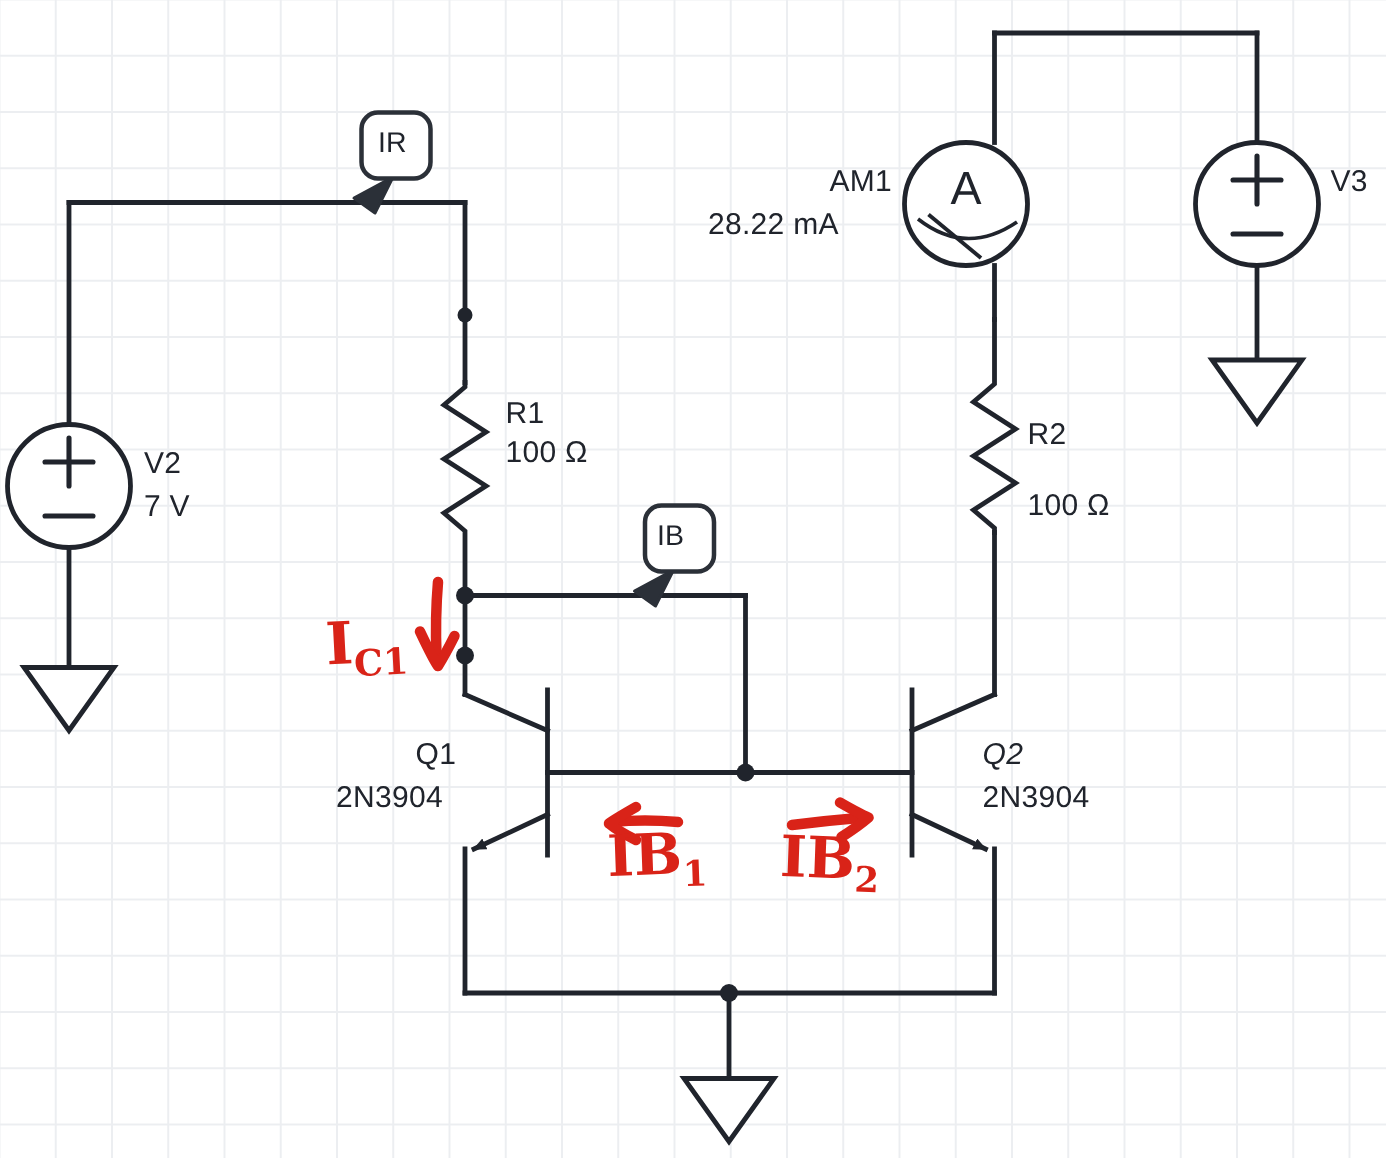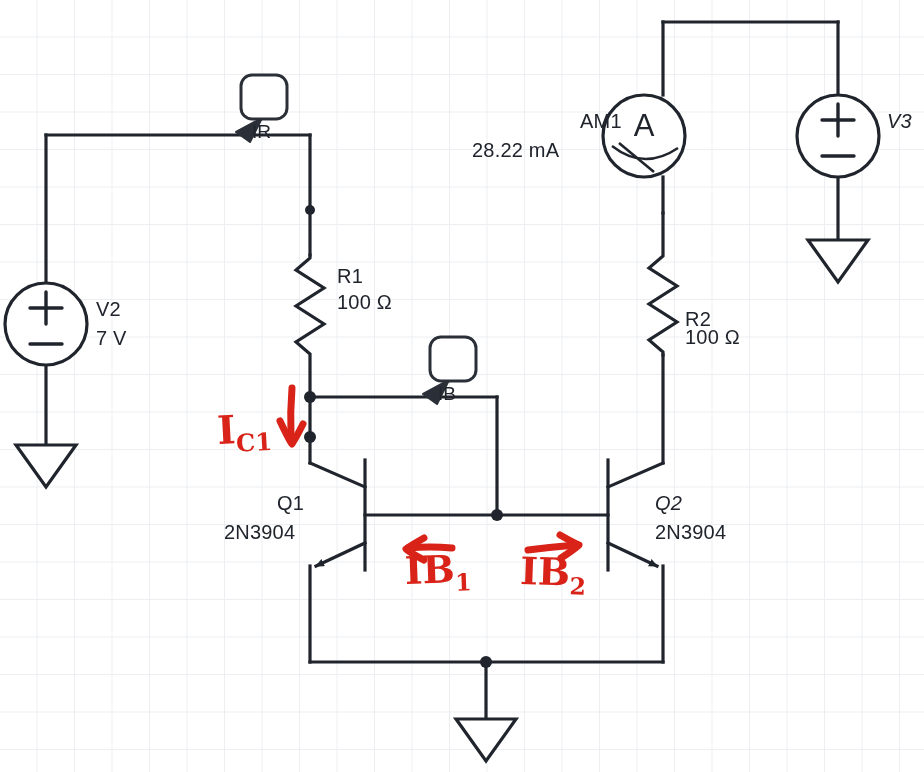--- a/index.html
+++ b/index.html
@@ -35,21 +35,20 @@
     white-space: pre;
     line-height: 26px;
     letter-spacing: 0.2px;
   }
   .tagtext {
     position: absolute;
     font-family: "Liberation Sans", sans-serif;
     font-size: 19px;
     color: #20242c;
     white-space: pre;
-    margin-top: 36px;
   }
   .hand {
     position: absolute;
     font-family: "DejaVu Serif", serif;
     color: #d92318;
     font-weight: bold;
     white-space: pre;
     transform-origin: left top;
   }
   .hand .sub {
@@ -201,30 +200,30 @@
       </g>
     </g>
   </svg>
 
   <div class="tagtext" style="left:252px; top:85px;">IR</div>
   <div class="tagtext" style="left:438px; top:347px;">IB</div>
 
   <div class="lbl" style="left:96px; top:296px;">V2</div>
   <div class="lbl" style="left:96px; top:325px;">7 V</div>
 
-  <div class="lbl" style="left:887px; top:108px;font-style:italic;">V3</div>
+  <div class="lbl" style="left:887px; top:108px;">V3</div>
   <div class="lbl" style="left:928px; top:137px;">8 V</div>
 
-  <div class="lbl" style="left:580px; top:108px;">AM1</div>
+  <div class="lbl" style="left:553px; top:108px;">AM1</div>
   <div class="lbl" style="left:472px; top:137px;">28.22 mA</div>
 
   <div class="lbl" style="left:337px; top:263px;">R1</div>
   <div class="lbl" style="left:337px; top:289px;">100 Ω</div>
 
-  <div class="lbl" style="left:685px; top:306px;text-align:center;">R2</div>
+  <div class="lbl" style="left:685px; top:277px;text-align:center;">R2</div>
   <div class="lbl" style="left:685px; top:324px;">100 Ω</div>
 
   <div class="lbl" style="left:277px; top:490px;text-align:center;">Q1</div>
   <div class="lbl" style="left:224px; top:519px;">2N3904</div>
 
   <div class="lbl" style="left:655px; top:490px;font-style:italic;">Q2</div>
   <div class="lbl" style="left:655px; top:519px;">2N3904</div>
 
   <div class="hand" style="left:216px; top:407px; font-size:39px; transform:rotate(-3deg);"><span>I</span><span class="sub">C1</span></div>
 

